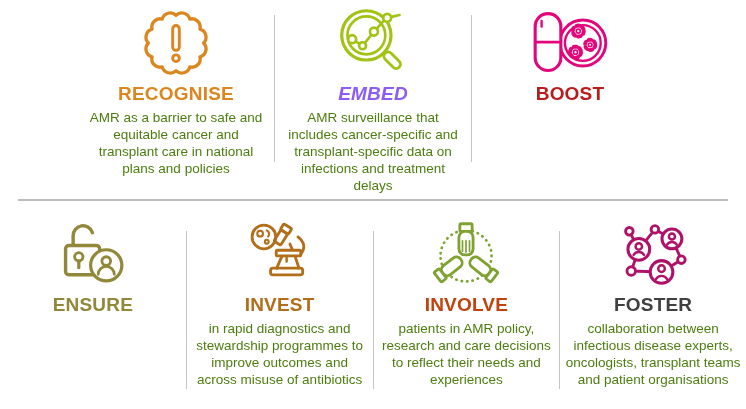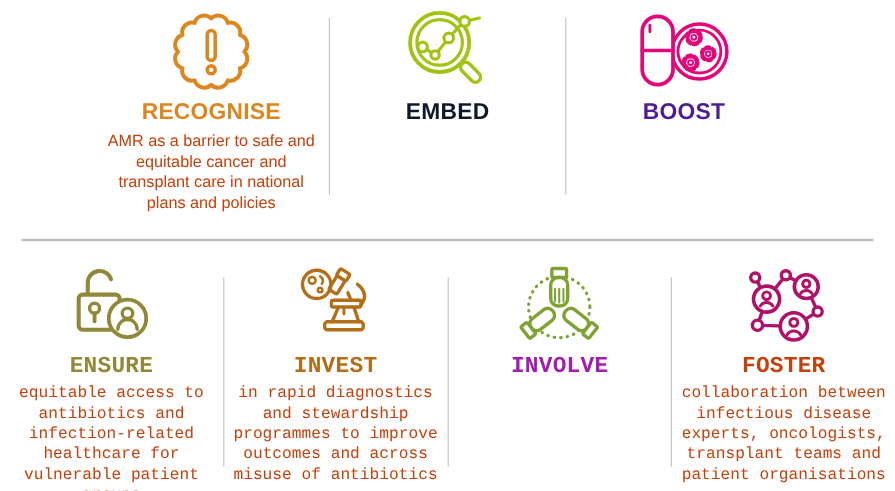--- a/index.html
+++ b/index.html
@@ -2,32 +2,32 @@
 <html><head>
 <meta charset="utf-8">
 <style>
   html,body{margin:0;padding:0;background:#fff;}
   .canvas{
     position:relative;width:746px;height:409px;background:#fff;overflow:hidden;
     font-family:"Liberation Sans","DejaVu Sans",sans-serif;color:#2e2e2e;
   }
   .row{display:flex;justify-content:center;align-items:flex-start;}
   .row-top{height:199px;padding-top:2px;box-sizing:border-box;}
-  .row-bottom{height:204px;padding-top:0;font-family:Liberation Mono, monospace;}
+  .row-bottom{height:204px;padding-top:0;}
   .card{display:flex;flex-direction:column;align-items:center;text-align:center;box-sizing:border-box;}
   .card-top{width:196px;}
   .card-bottom{flex:1 1 0;min-width:0;}
   .icon-wrap{height:74px;display:flex;align-items:flex-end;justify-content:center;margin-top:2px;}
   .row-bottom .icon-wrap{margin-top:16px;height:72px;}
   .icon-wrap svg{display:block;}
   .card h2{
     margin:6px 0 2px 0;font-size:19px;font-weight:700;letter-spacing:.2px;line-height:1.1;
   }
   .card p{
-    margin:2px auto 0 auto;max-width:176px;font-size:13.5px;line-height:17px;color:#c2410c;
+    margin:2px auto 0 auto;max-width:176px;font-size:13.5px;line-height:17px;color:#4d7c0f;
   }
   .vdiv{width:1px;flex:0 0 1px;background:#c6c6c6;}
   .row-top .vdiv{height:147px;margin-top:13px;}
   .row-bottom .vdiv{height:158px;margin-top:30px;}
   .hdiv{height:2px;margin:0 18px;background:#bdbdbd;}
   svg *{vector-effect:none;}
 </style>
 </head>
 <body>
 
@@ -56,21 +56,22 @@
           <circle cx="31" cy="31" r="20" stroke-width="2.8"></circle>
           <rect x="-4.5" y="-1" width="9" height="21" rx="4.5" stroke-width="3" transform="translate(51.5,50.5) rotate(-45)"></rect>
           <path stroke-width="2.8" d="M16 35 L27 42 L39 27 L50 15"></path>
           <path stroke-width="2.8" d="M57.5 11.5 L66 9.5"></path>
           <circle cx="16" cy="35" r="4.2" stroke-width="2.8" fill="#fff"></circle>
           <circle cx="27" cy="42" r="3.7" stroke-width="2.8" fill="#fff"></circle>
           <circle cx="39" cy="27" r="4.2" stroke-width="2.8" fill="#fff"></circle>
           <circle cx="53" cy="12.5" r="4.2" stroke-width="2.8" fill="#fff"></circle>
         </svg>
       </div>
-      <h2 style="color: #0f172a;">EMBED</h2>
+      <h2 style="color: #8b5cf6; font-style: italic;">EMBED</h2>
+      <p>AMR surveillance that includes cancer-specific and transplant-specific data on infections and treatment delays</p>
     </div>
 
     <div class="vdiv"></div>
 
     <div class="card card-top">
       <div class="icon-wrap" style="color: rgb(227, 6, 123);">
         <svg width="88" height="70" viewBox="0 0 96 76" fill="none" stroke="currentColor" stroke-linecap="round" stroke-linejoin="round">
           <circle cx="62" cy="38" r="25" stroke-width="3.2"></circle>
           <circle cx="62" cy="38" r="19.5" stroke-width="2.6"></circle>
           <g>
@@ -79,21 +80,21 @@
             <circle cx="70" cy="40" r="5.6" stroke-width="4.2" stroke-dasharray="2.8 3.2"></circle>
             <circle cx="70" cy="40" r="2" stroke-width="1.8"></circle>
             <circle cx="54" cy="48" r="6" stroke-width="4.4" stroke-dasharray="3 3.4"></circle>
             <circle cx="54" cy="48" r="2.2" stroke-width="1.8"></circle>
           </g>
           <rect x="10" y="6" width="28" height="62" rx="14" stroke-width="3.4" fill="#fff"></rect>
           <path stroke-width="3" d="M10 37 L38 37"></path>
           <path stroke-width="2.6" d="M17 14 L17 20"></path>
         </svg>
       </div>
-      <h2 style="color: #4c1d95;">BOOST</h2>
+      <h2 style="color: #b91c1c;">BOOST</h2>
     </div>
 
   </div>
 
   <div class="hdiv"></div>
 
   <div class="row row-bottom">
 
     <div class="card card-bottom">
       <div class="icon-wrap" style="color: rgb(145, 136, 58);">
@@ -101,21 +102,20 @@
           <path stroke-width="3.6" d="M17 29 L17 18 A10.5 10.5 0 0 1 37.5 14.5"></path>
           <rect x="9" y="28" width="36" height="31" rx="3.5" stroke-width="3.6" fill="#fff"></rect>
           <circle cx="23" cy="40" r="4.4" stroke-width="3"></circle>
           <path stroke-width="3.4" d="M23 44.5 L23 51.5"></path>
           <circle cx="52" cy="49" r="16.5" stroke-width="3.4" fill="#fff"></circle>
           <circle cx="52" cy="44.5" r="4.6" stroke-width="3"></circle>
           <path stroke-width="3" d="M43.5 58.5 A8.5 8.5 0 0 1 60.5 58.5"></path>
         </svg>
       </div>
       <h2 style="color: rgb(145, 136, 58);">ENSURE</h2>
-      <p>equitable access to antibiotics and infection-related healthcare for vulnerable patient groups</p>
     </div>
 
     <div class="vdiv"></div>
 
     <div class="card card-bottom">
       <div class="icon-wrap" style="color: rgb(178, 110, 25);">
         <svg width="72" height="70" viewBox="0 0 76 74" fill="none" stroke="currentColor" stroke-linecap="round" stroke-linejoin="round">
           <circle cx="21" cy="19" r="12.5" stroke-width="3" fill="#fff"></circle>
           <circle cx="17" cy="15.5" r="3" stroke-width="2.2"></circle>
           <path stroke-width="2.2" d="M24 12 q4 2.5 1.5 6.5"></path>
@@ -149,21 +149,22 @@
           </g>
           <g>
             <rect x="-6" y="-12" width="12" height="24" rx="5.5" stroke-width="3" fill="#fff" transform="translate(53,50) rotate(-52)"></rect>
             <rect x="-6.5" y="12" width="13" height="7" rx="1.5" stroke-width="3" fill="#fff" transform="translate(53,50) rotate(-52)"></rect>
           </g>
           <rect x="31.5" y="5" width="13" height="8" rx="1.5" stroke-width="3" fill="#fff"></rect>
           <rect x="30.5" y="13" width="15" height="25" rx="6.5" stroke-width="3" fill="#fff"></rect>
           <path stroke-width="1.8" d="M34.3 23 L34.3 34 M38 23 L38 35 M41.7 23 L41.7 34"></path>
         </svg>
       </div>
-      <h2 style="color: #a21caf;">INVOLVE</h2>
+      <h2 style="color: #c2410c;">INVOLVE</h2>
+      <p>patients in AMR policy, research and care decisions to reflect their needs and experiences</p>
     </div>
 
     <div class="vdiv"></div>
 
     <div class="card card-bottom">
       <div class="icon-wrap" style="color: rgb(176, 17, 104);">
         <svg width="72" height="70" viewBox="0 0 76 74" fill="none" stroke="currentColor" stroke-linecap="round" stroke-linejoin="round">
           <path stroke-width="3" d="M13 13 L23 32 M23 32 L40 11 M40 11 L58 21 M58 21 L68 43 M68 43 L47 56 M47 56 L15 55 M15 55 L23 32"></path>
           <circle cx="13" cy="13" r="4" stroke-width="3" fill="#fff"></circle>
           <circle cx="40" cy="11" r="4" stroke-width="3" fill="#fff"></circle>
@@ -173,18 +174,18 @@
           <circle cx="23" cy="29" r="3.4" stroke-width="2.6"></circle>
           <path stroke-width="2.6" d="M17.5 38 A6.5 6.5 0 0 1 28.5 38"></path>
           <circle cx="58" cy="21" r="10.5" stroke-width="3.2" fill="#fff"></circle>
           <circle cx="58" cy="18.5" r="3.2" stroke-width="2.6"></circle>
           <path stroke-width="2.6" d="M53 27 A6 6 0 0 1 63 27"></path>
           <circle cx="47" cy="56" r="12" stroke-width="3.2" fill="#fff"></circle>
           <circle cx="47" cy="52.5" r="3.5" stroke-width="2.6"></circle>
           <path stroke-width="2.6" d="M41 63.5 A7 7 0 0 1 53 63.5"></path>
         </svg>
       </div>
-      <h2 style="color: #c2410c;">FOSTER</h2>
+      <h2 style="color: #404040;">FOSTER</h2>
       <p>collaboration between infectious disease experts, oncologists, transplant teams and patient organisations</p>
     </div>
 
   </div>
 </div>
 
 </body></html>

